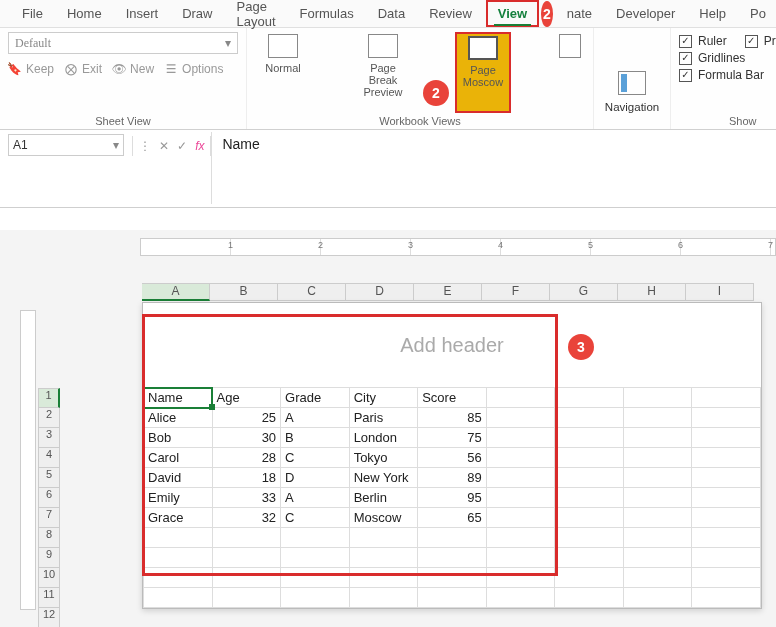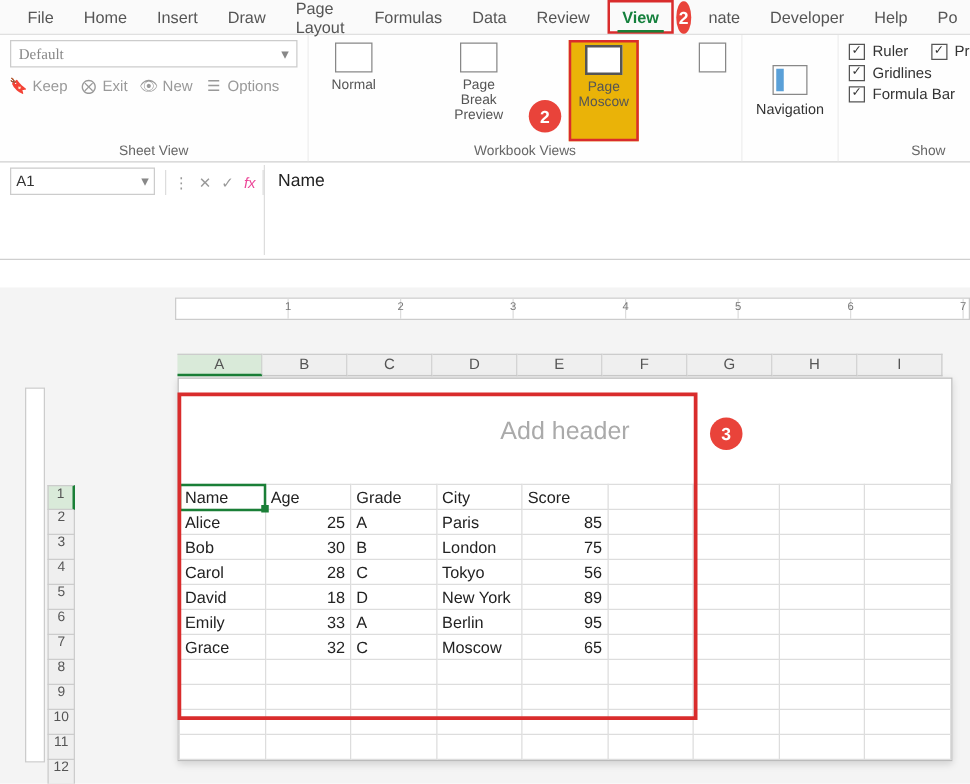--- a/index.html
+++ b/index.html
@@ -432,21 +432,21 @@
       </div>
       <div class="wv-item" style="width:30px;">
         <div class="ico" style="width:22px;"></div>
       </div>
     </div>
     <div class="group-label">Workbook Views</div>
     <div class="callout" style="left:176px;top:52px;">2</div>
   </div>
 
   <div class="group">
-    <div style="flex:1;display:flex;align-items:center;">
+    <div style="flex:1;display:flex;align-items:flex-end;">
       <div class="nav-item">
         <div class="nav-ico"></div>
         <span>Navigation</span>
       </div>
     </div>
     <div class="group-label">&nbsp;</div>
   </div>
 
   <div class="group" style="width:180px;">
     <div class="show-box" style="flex:1;">

